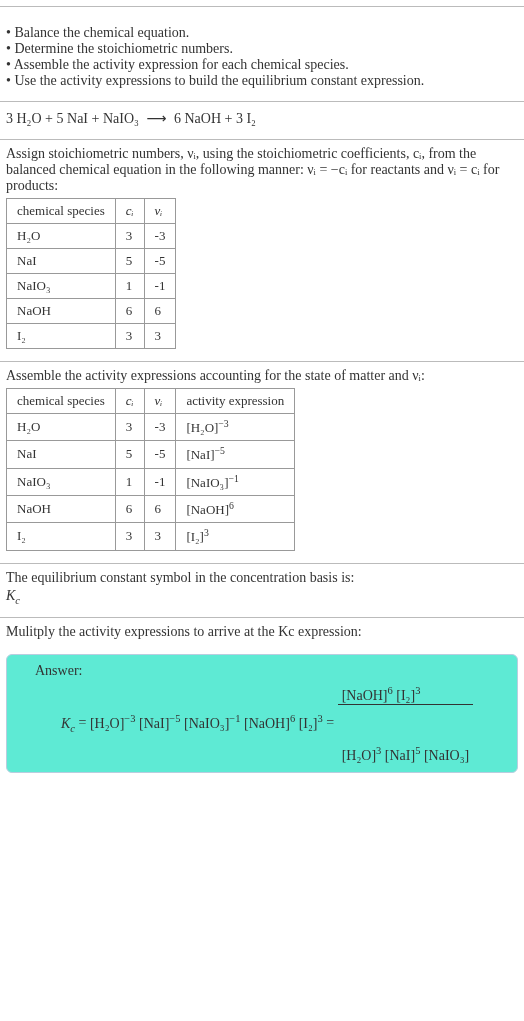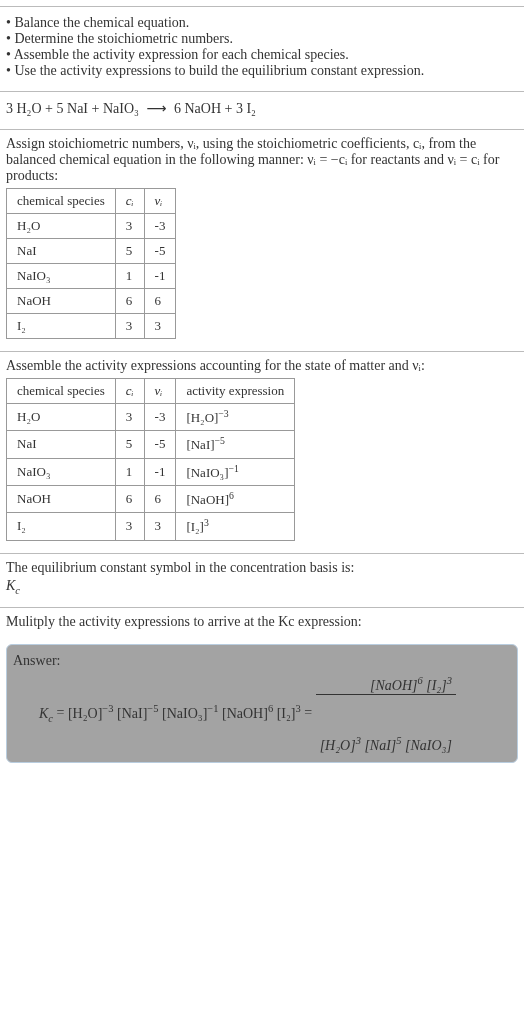--- a/index.html
+++ b/index.html
@@ -37,55 +37,54 @@
     border: 1px solid #999;
     padding: 4px 10px;
     text-align: left;
     vertical-align: middle;
   }
   table.data th {
     font-weight: normal;
   }
   .italic { font-style: italic; }
   .answer-box {
-    background: #a3a3a3;
+    background: #5eead4;
     border: 1px solid #b9cddf;
     border-radius: 6px;
-    padding: 8px 6px;
+    padding: 8px 28px;
     margin: 4px 6px 8px 6px;
   }
   .answer-title {
     margin-bottom: 6px;
   }
   .frac {
     display: inline-block;
     vertical-align: middle;
-    text-align: right;
-    font-style: italic;
+    text-align: left;
   }
   .frac .num {
     display: block;
     padding: 0 4px;
     border-bottom: 1px solid #333;
   }
   .frac .den {
     display: block;
     padding: 0 4px;
     margin-top: 40px;
   }
   .kc-line {
     white-space: nowrap;
   }
   .indent {
     padding-left: 26px;
   }
   ul.plan {
     list-style: none;
     padding-left: 0;
-    margin: 2px 0 0 0;
+    margin: 12px 0 0 0;
   }
   ul.plan li::before {
     content: "• ";
   }
 </style>
 </head>
 <body>
 
 <div class="page">
 

